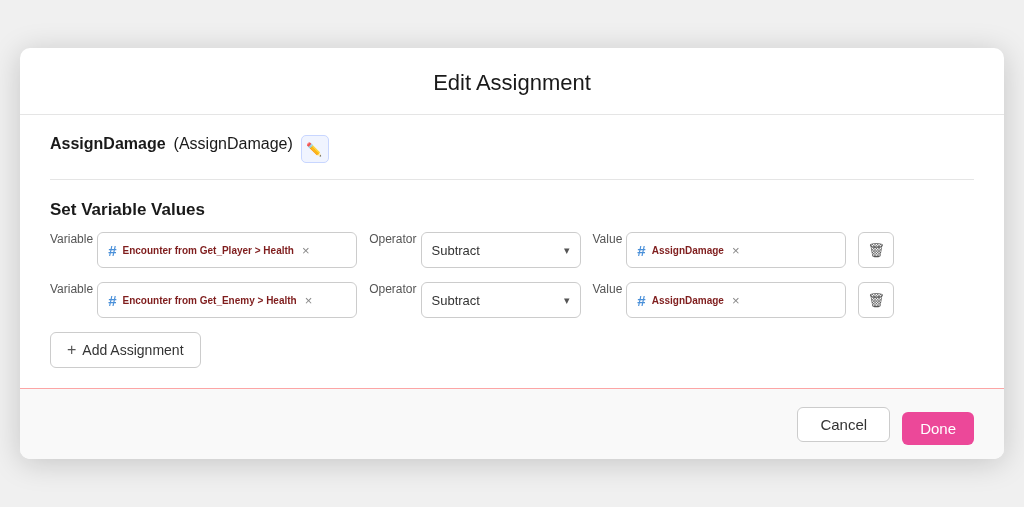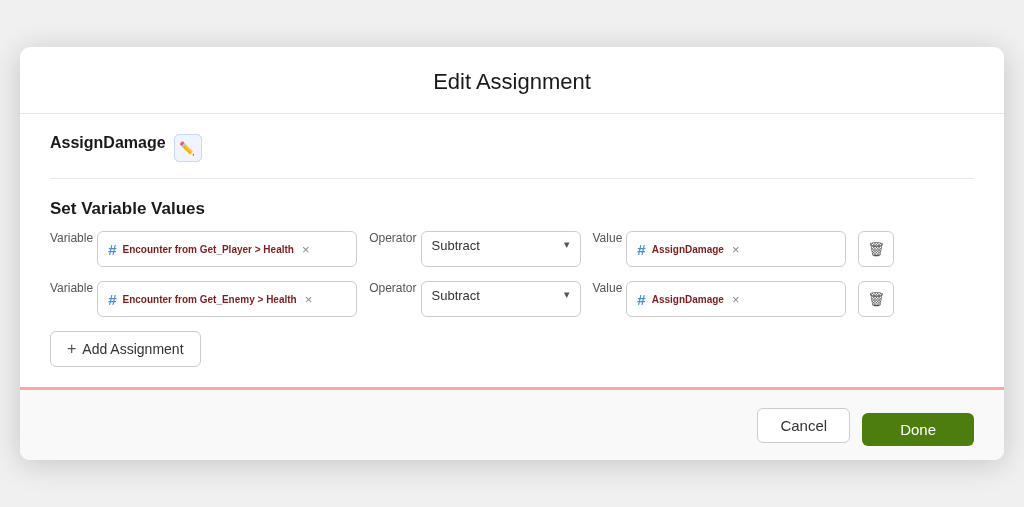--- a/index.html
+++ b/index.html
@@ -112,23 +112,24 @@
       font-weight: 700;
     }
     .close-tag {
       color: #888;
       font-size: 13px;
       cursor: pointer;
       margin-left: 2px;
     }
     .operator-field {
       display: flex;
-      border: 1px solid #ccc;
-      border-radius: 6px;
-      padding: 6px 10px;
+      align-items: center;
+      border: 1px solid #ccc;
+      border-radius: 6px;
+      padding: 16px 10px;
       background: #fff;
       min-width: 160px;
       height: 36px;
       justify-content: space-between;
       cursor: pointer;
     }
     .operator-text {
       font-size: 13px;
       color: #333;
     }
@@ -178,56 +179,57 @@
       font-size: 16px;
       color: #555;
     }
     .modal-footer {
       display: flex;
       align-items: center;
       justify-content: flex-end;
       gap: 12px;
       padding: 14px 30px;
       background: #f9f9f9;
-      border-top: 3px solid #fca5a5;
+      border-top: 1px solid #fca5a5;
     }
     .btn-cancel {
       background: #fff;
       border: 1px solid #ccc;
       border-radius: 6px;
       padding: 8px 22px;
       font-size: 15px;
       color: #333;
       cursor: pointer;
     }
     .btn-done {
-      background: #4d7c0f;
+      background: #ec4899;
       border: none;
       border-radius: 6px;
-      padding: 8px 38px;
+      padding: 8px 18px;
       font-size: 15px;
       color: #fff;
       cursor: pointer;
       font-weight: 500;
       margin-top: 9px;
     }
   </style>
 </head>
 <body>
 
 <div class="modal">
 
   <div class="modal-header">
     <h1 class="modal-title">Edit Assignment</h1>
   </div>
 
   <div class="modal-body">
 
     <div class="assignment-name-row">
       <span class="assignment-name-bold">AssignDamage</span>
+      <span class="assignment-name-light">(AssignDamage)</span>
       <button class="edit-icon-btn">
         <span>✏️</span>
       </button>
     </div>
 
     <div class="section-title">Set Variable Values</div>
 
     <div class="assignment-row">
       <div class="field-group">
         <span class="field-label">Variable</span>

